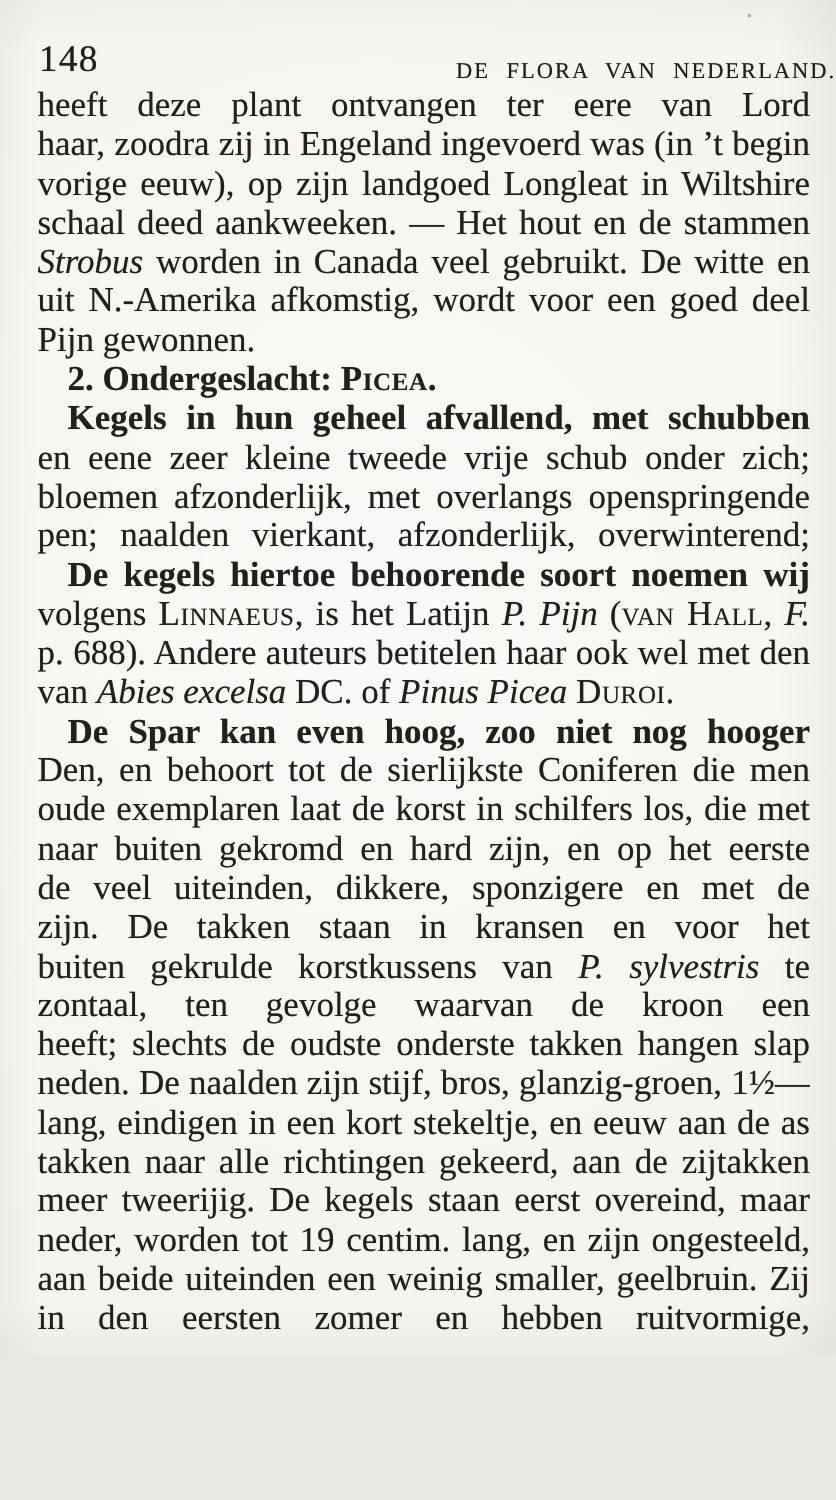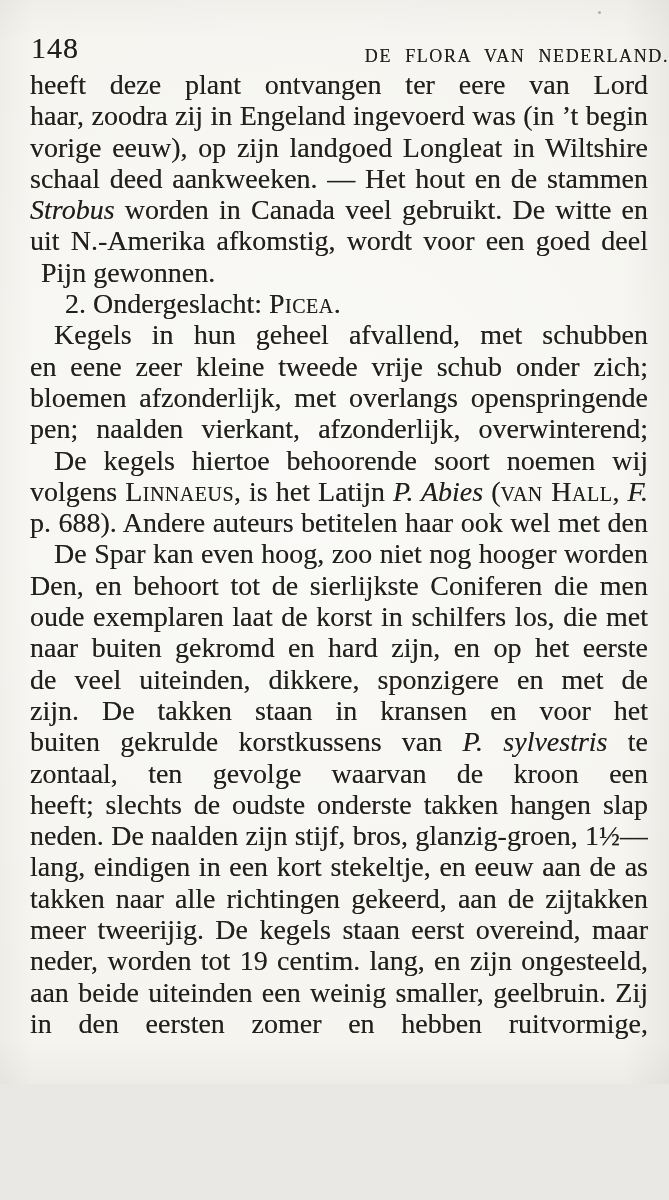--- a/index.html
+++ b/index.html
@@ -57,22 +57,22 @@
   }
   .para { margin: 0; }
   .line {
     height: 31.3px;
     line-height: 31.3px;
     text-align: justify;
     text-align-last: justify;
     overflow: hidden;
     white-space: normal;
   }
-  .line.last { text-align-last: left; margin-left: 11px; }
-  .para.indent .line:first-child { text-indent: 24px; }
+  .line.last { text-align-last: left; }
+  .para.indent .line:first-child { text-indent: 24px; font-weight: bold; }
   .i  { font-style: italic; }
   .sc { font-variant: small-caps; letter-spacing: 0.5px; }
   .speck {
     position: absolute;
     border-radius: 50%;
   }
   .speck-a { left: 598px; top: 11px;  width: 3px; height: 3px; background: #b3b1ab; }
   .speck-b { left: 27px;  top: 1171px; width: 3px; height: 4px; background: #c3c1ba; }
 </style>
 </head>
@@ -98,22 +98,23 @@
         <div class="line last"><span>2. Ondergeslacht: </span><span class="sc">Picea</span><span>.</span></div>
       </div>
       <div class="para indent">
         <div class="line"><span>Kegels in hun geheel afvallend, met schubben zonder schild</span></div>
         <div class="line"><span>en eene zeer kleine tweede vrije schub onder zich; mannelijke</span></div>
         <div class="line"><span>bloemen afzonderlijk, met overlangs openspringende helmknop-</span></div>
         <div class="line"><span>pen; naalden vierkant, afzonderlijk, overwinterend; zaden en</span></div>
       </div>
       <div class="para indent">
         <div class="line"><span>De kegels hiertoe behoorende soort noemen wij Spar, en,</span></div>
-        <div class="line"><span>volgens </span><span class="sc">Linnaeus</span><span>, is het Latijn </span><span class="i">P. Abies</span><span> (</span><span class="sc">van Hall</span><span>, </span><span class="i">F. B. S.</span></div>
+        <div class="line"><span>volgens </span><span class="sc">Linnaeus</span><span>, is het Latijn </span><span class="i">P. Pijn</span><span> (</span><span class="sc">van Hall</span><span>, </span><span class="i">F. B. S.</span></div>
         <div class="line"><span>p. 688). Andere auteurs betitelen haar ook wel met den naam</span></div>
+        <div class="line last"><span>van </span><span class="i">Abies excelsa</span><span> DC. of </span><span class="i">Pinus Picea</span><span> </span><span class="sc">Duroi</span><span>.</span></div>
       </div>
       <div class="para indent">
         <div class="line"><span>De Spar kan even hoog, zoo niet nog hooger worden dan de</span></div>
         <div class="line"><span>Den, en behoort tot de sierlijkste Coniferen die men kent. Bij</span></div>
         <div class="line"><span>oude exemplaren laat de korst in schilfers los, die met de randen</span></div>
         <div class="line"><span>naar buiten gekromd en hard zijn, en op het eerste gezicht van</span></div>
         <div class="line"><span>de veel uiteinden, dikkere, sponzigere en met de randen niet naar</span></div>
         <div class="line"><span>zijn. De takken staan in kransen en voor het meerendeel hori-</span></div>
         <div class="line"><span>buiten gekrulde korstkussens van </span><span class="i">P. sylvestris</span><span> te onderscheiden</span></div>
         <div class="line"><span>zontaal, ten gevolge waarvan de kroon een piramidalen vorm</span></div>

